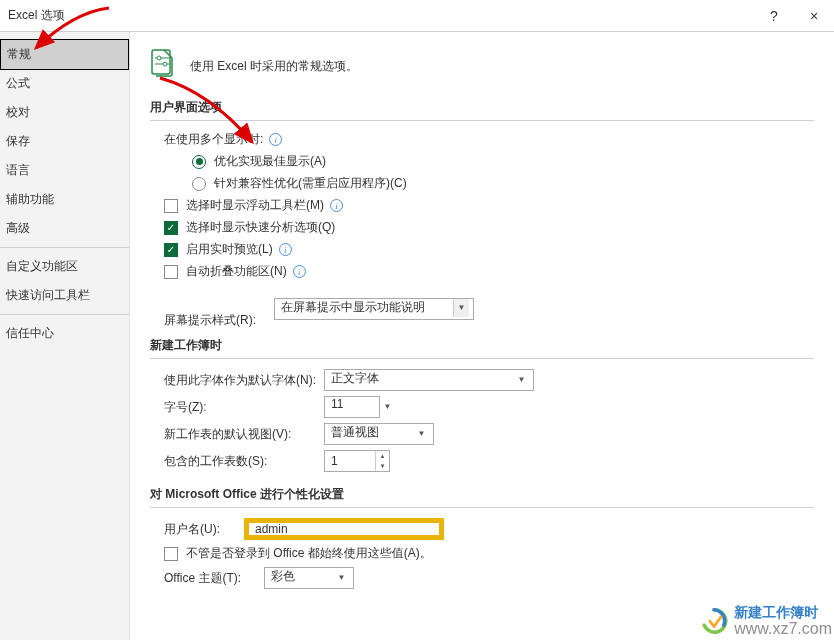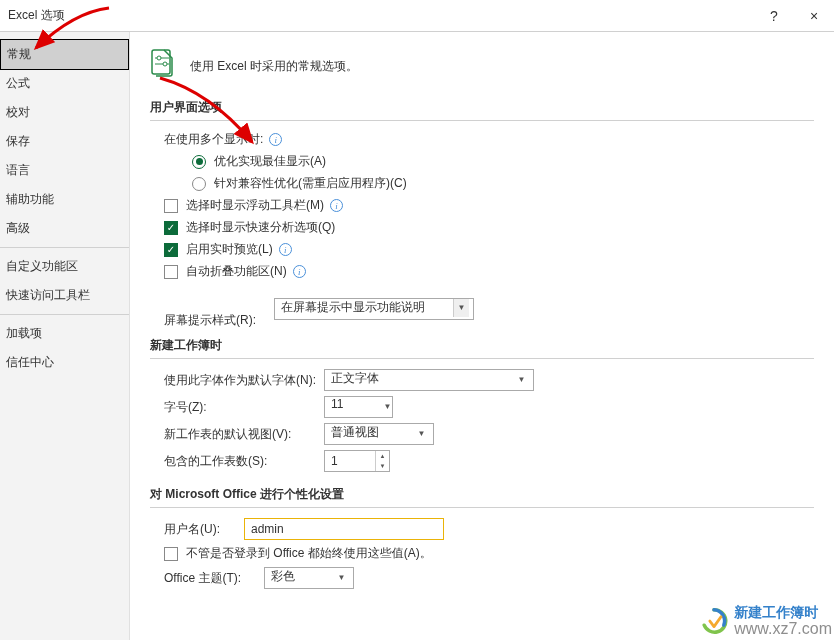--- a/index.html
+++ b/index.html
@@ -41,21 +41,21 @@
 .dropdown { border: 1px solid #aaa; height: 22px; display: flex; align-items: flex-start; padding: 0 4px 0 6px; background: #fff; position: relative; }
 .dropdown .dd-text { flex: 1; }
 .dropdown .dd-arrow { width: 16px; height: 18px; display: flex; align-items: center; justify-content: center; font-size: 8px; color: #555; border-left: 1px solid transparent; }
 .dropdown.btnstyle .dd-arrow { background: #efefef; border-left: 1px solid #ccc; }
 
 .spinner { display: flex; border: 1px solid #aaa; height: 22px; }
 .spinner .sp-text { width: 50px; padding: 0 6px; display: flex; align-items: center; }
 .spinner .sp-btns { width: 14px; display: flex; flex-direction: column; border-left: 1px solid #ccc; }
 .spinner .sp-btns span { flex: 1; display: flex; align-items: center; justify-content: center; font-size: 6px; color: #555; }
 
-.textinput { border: 1px solid #eab308; height: 22px; padding: 0 6px; display: flex; align-items: center; width: 200px; }
+.textinput { border: 5px solid #eab308; height: 22px; padding: 0 6px; display: flex; align-items: center; width: 200px; }
 
 .arrow-svg { position: absolute; pointer-events: none; }
 .watermark { position: absolute; right: 2px; bottom: 2px; display: flex; align-items: center; gap: 6px; opacity: 0.95; }
 .watermark .wm-icon { width: 28px; height: 28px; }
 .watermark .wm-text { color: #2a7bc8; font-size: 14px; font-weight: bold; line-height: 1.1; }
 .watermark .wm-sub { color: #888; font-size: 16px; }
 </style>
 </head>
 <body>
 
@@ -73,21 +73,20 @@
       <div class="sbitem">公式</div>
       <div class="sbitem">校对</div>
       <div class="sbitem">保存</div>
       <div class="sbitem">语言</div>
       <div class="sbitem">辅助功能</div>
       <div class="sbitem">高级</div>
       <div class="sbsep"></div>
       <div class="sbitem">自定义功能区</div>
       <div class="sbitem">快速访问工具栏</div>
       <div class="sbsep"></div>
-      <div class="sbitem">加载项</div>
       <div class="sbitem">信任中心</div>
     </div>
 
   <div class="main">
     <div class="header">
       <span class="header-icon">
         <svg viewBox="0 0 28 34">
             <rect x="2" y="2" width="18" height="24" rx="2" fill="#fff" stroke="#2a8a4a" stroke-width="1.5"></rect>
             <path d="M14 2 L22 10 L22 26 a2 2 0 0 1 -2 2 H6" fill="none" stroke="#2a8a4a" stroke-width="1.5"></path>
             <circle cx="9" cy="10" r="2" fill="none" stroke="#2a8a4a"></circle>
@@ -150,21 +149,21 @@
 
     <div class="row indent1">
       <span class="lbl">使用此字体作为默认字体(N):</span>
       <div class="dropdown" style="width:210px;">
         <span class="dd-text">正文字体</span>
         <span class="dd-arrow">▼</span>
       </div>
     </div>
     <div class="row indent1">
       <span class="lbl">字号(Z):</span>
-      <div class="dropdown" style="width:69px;gap:39px;">
+      <div class="dropdown" style="width:56px;gap:39px;">
         <span class="dd-text">11</span>
         <span class="dd-arrow">▼</span>
       </div>
     </div>
     <div class="row indent1">
       <span class="lbl">新工作表的默认视图(V):</span>
       <div class="dropdown" style="width:110px;">
         <span class="dd-text">普通视图</span>
         <span class="dd-arrow">▼</span>
       </div>

